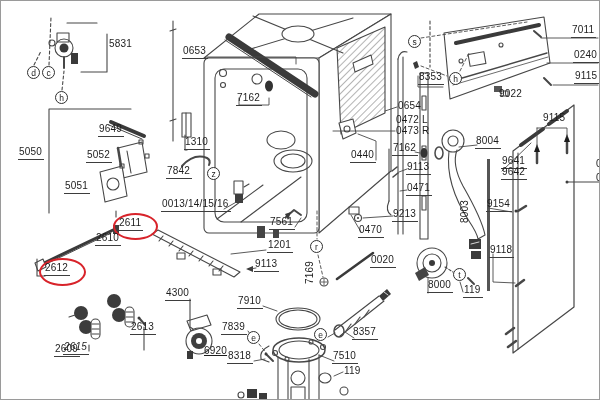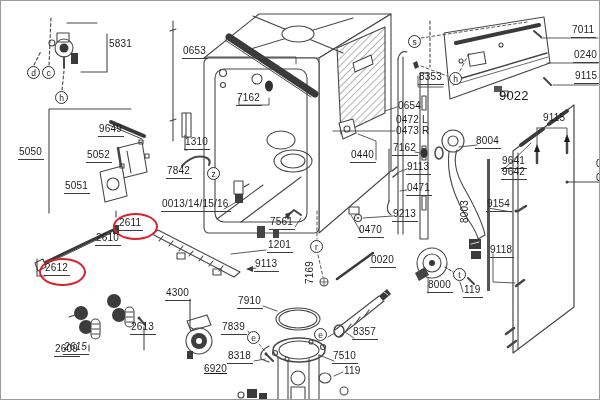--- a/index.html
+++ b/index.html
@@ -4,21 +4,21 @@
 <style>
   html,body{margin:0;padding:0;background:#e8e8e8;}
   #stage{position:relative;width:600px;height:400px;background:#fff;overflow:hidden;
          border:1px solid #9a9a9a;box-sizing:border-box;
          font-family:"Liberation Sans",sans-serif;}
   #art{position:absolute;left:0;top:0;}
   .plabel{position:absolute;font:10px/1.05 "Liberation Sans",sans-serif;color:#1c1c1c;
           white-space:nowrap;letter-spacing:0.2px;}
   .plabel.u{border-bottom:1.2px solid #3d3d3d;padding:0 2px 1px 1px;margin-left:-2px;}
   .plabel.rot{transform:rotate(-90deg);transform-origin:0 0;}
-  .plabel.small{font-size:13px;}
+  .plabel.small{font-size:10px;}
   .callout{position:absolute;width:13px;height:13px;border:1.2px solid #2f2f2f;border-radius:50%;
            font:8.5px "Liberation Sans",sans-serif;display:flex;align-items:center;justify-content:center;
            background:#fff;color:#1c1c1c;box-sizing:border-box;}
   .hl{position:absolute;border:2.6px solid #d8232a;border-radius:50%;background:transparent;}
 </style>
 </head>
 <body>
 
 <div id="stage">
 
@@ -363,21 +363,21 @@
       <div class="plabel u" style="left: 162px; top: 198px;">0013/14/15/16</div>
       <div class="plabel u" style="left: 270px; top: 216px;">7561</div>
       <div class="plabel u" style="left: 268px; top: 239px;">1201</div>
       <div class="plabel u" style="left: 255px; top: 258px;">9113</div>
       <div class="plabel rot" style="left: 304px; top: 283px;">7169</div>
       <div class="plabel u" style="left: 371px; top: 254px;">0020</div>
       <div class="plabel u" style="left: 166px; top: 287px;">4300</div>
       <div class="plabel u" style="left: 238px; top: 295px;">7910</div>
       <div class="plabel u" style="left: 222px; top: 321px;">7839</div>
       <div class="plabel u" style="left: 228px; top: 350px;">8318</div>
-      <div class="plabel" style="left: 203px; top: 363px; text-decoration: underline;">6920</div>
+      <div class="plabel" style="left: 203px; top: 345px; text-decoration: underline;">6920</div>
       <div class="plabel u" style="left: 333px; top: 350px;">7510</div>
       <div class="plabel" style="left: 343px; top: 365px;">119</div>
       <div class="plabel u" style="left: 353px; top: 326px;">8357</div>
       <div class="plabel u" style="left: 351px; top: 149px;">0440</div>
       <div class="plabel" style="left: 397px; top: 100px;">0654</div>
       <div class="plabel" style="left: 395px; top: 114px;">0472 L</div>
       <div class="plabel" style="left: 395px; top: 125px;">0473 R</div>
       <div class="plabel u" style="left: 393px; top: 142px;">7162</div>
       <div class="plabel u" style="left: 407px; top: 161px;">9113</div>
       <div class="plabel u" style="left: 407px; top: 182px; text-align: center;">0471</div>

